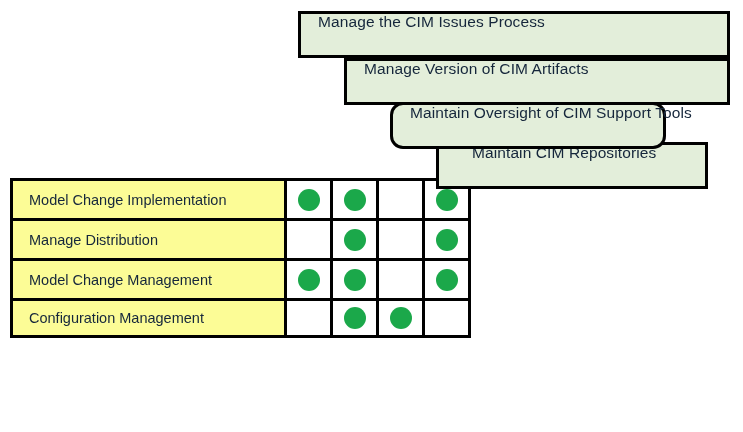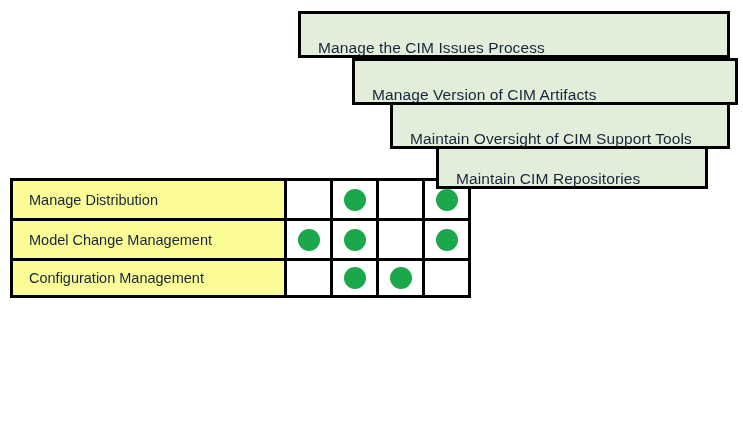--- a/index.html
+++ b/index.html
@@ -24,36 +24,36 @@
     height: 432px;
   }
 
   
   .band {
     position: absolute;
     background: #e3eeda;
     border: 3px solid #000000;
     box-sizing: border-box;
     display: flex;
-    align-items: flex-end;
+    align-items: flex-start;
     height: 47px;
   }
   .band-label {
     font-size: 15.5px;
     line-height: 1;
     color: #15263b;
     padding-left: 17px;
     white-space: nowrap;
     letter-spacing: 0.1px;
   }
 
   .band-0 { left: 298px; top: 11px;  width: 432px; z-index: 4; }
-  .band-1 { left: 344px; top: 58px;  width: 386px; z-index: 3; margin-left: 8px; }
-  .band-2 { left: 390px; top: 102px; width: 340px; z-index: 2; }
-  .band-3 { left: 436px; top: 142px; width: 272px; z-index: 1; }
+  .band-1 { left: 344px; top: 58px;  width: 386px; z-index: 3; }
+  .band-2 { left: 390px; top: 102px; width: 276px; z-index: 2; border-radius: 13px; }
+  .band-3 { left: 436px; top: 142px; width: 272px; z-index: 1; padding-left: 16px; }
 
   
   #matrix {
     position: absolute;
     left: 10px;
     top: 178px;
     border-collapse: separate;
     border-spacing: 0;
   }
   #matrix tr { height: 40px; }
@@ -112,20 +112,27 @@
   <div class="band band-2">
     <span class="band-label">Maintain Oversight of CIM Support Tools</span>
   </div>
   <div class="band band-3">
     <span class="band-label">Maintain CIM Repositories</span>
   </div>
 
   <table id="matrix">
     <tbody>
         <tr>
+          <td class="row-label">Model Change Implementation</td>
+          <td class="cell"><span class="dot"></span></td>
+          <td class="cell"><span class="dot"></span></td>
+          <td class="cell"><span class="dot empty"></span></td>
+          <td class="cell"><span class="dot"></span></td>
+        </tr>
+        <tr>
           <td class="row-label">Manage Distribution</td>
           <td class="cell"><span class="dot empty"></span></td>
           <td class="cell"><span class="dot"></span></td>
           <td class="cell"><span class="dot empty"></span></td>
           <td class="cell"><span class="dot"></span></td>
         </tr>
         <tr>
           <td class="row-label">Model Change Management</td>
           <td class="cell"><span class="dot"></span></td>
           <td class="cell"><span class="dot"></span></td>

